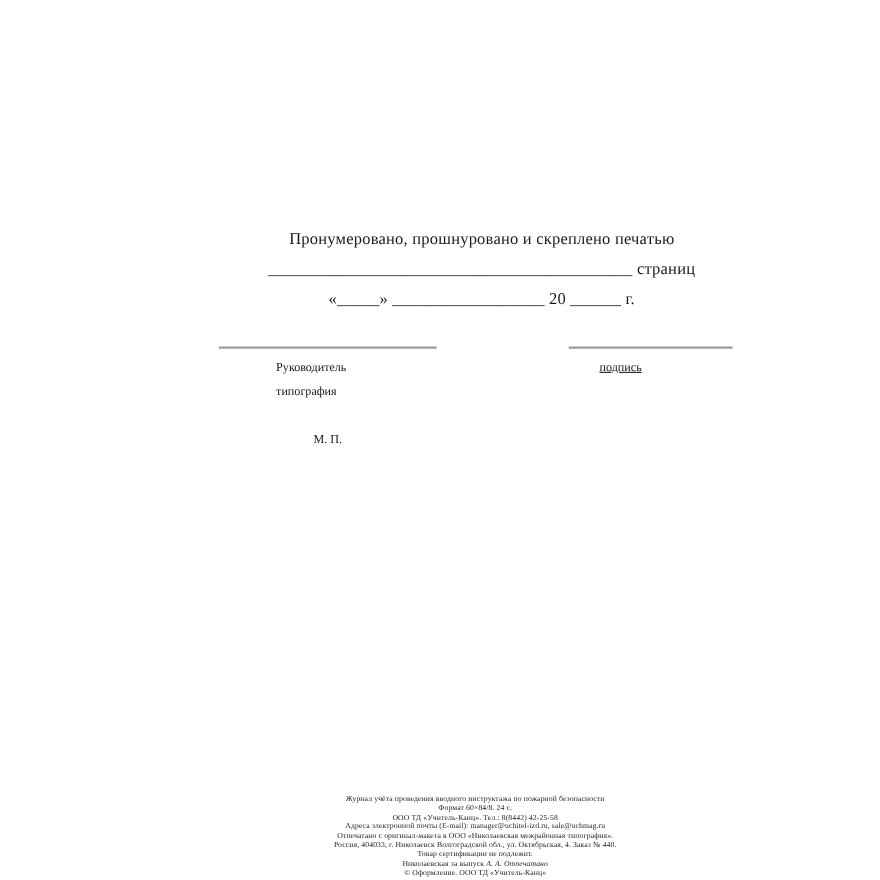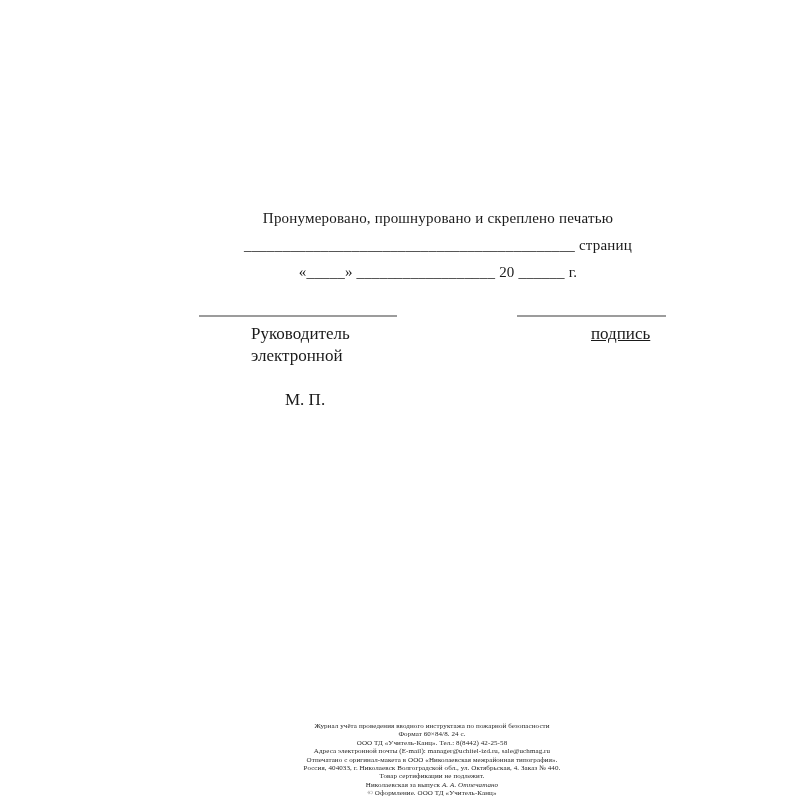--- a/index.html
+++ b/index.html
@@ -37,27 +37,27 @@
   .sig-rule {
     position: absolute;
     height: 2px;
     background: #9c9c9c;
   }
   .sig-rule.left  { left: 175px; top: 315px; width: 198px; }
   .sig-rule.right { left: 493px; top: 315px; width: 149px; }
   
   .sig-label {
     position: absolute;
-    font-size: 17px;
+    font-size: 11px;
     line-height: 18px;
     white-space: nowrap;
   }
   .sig-head1 { left: 227px; top: 325px; }
   .sig-head2 { left: 227px; top: 347px; }
-  .sig-sign  { left: 567px; top: 325px; text-decoration: underline; }
+  .sig-sign  { left: 521px; top: 325px; text-decoration: underline; }
   .sig-stamp { left: 261px; top: 391px; }
   
   .colophon {
     position: absolute;
     top: 722px;
     left: 0;
     width: 816px;
     text-align: center;
     font-size: 7px;
     line-height: 8.4px;
@@ -77,21 +77,21 @@
   <div class="cert-block">
     <div>Пронумеровано, прошнуровано и скреплено печатью</div>
     <div>___________________________________________ страниц</div>
     <div>«_____» __________________ 20 ______ г.</div>
   </div>
 
   <div class="sig-rule left"></div>
   <div class="sig-rule right"></div>
 
   <div class="sig-label sig-head1">Руководитель</div>
-  <div class="sig-label sig-head2">электронной</div>
+  <div class="sig-label sig-head2">типография</div>
   <div class="sig-label sig-sign">подпись</div>
   <div class="sig-label sig-stamp">М. П.</div>
 
   <div class="colophon">
     <div>Журнал учёта проведения вводного инструктажа по пожарной безопасности</div>
     <div>Формат 60×84/8. 24 с.</div>
     <div>ООО ТД «Учитель-Канц». Тел.: 8(8442) 42-25-58</div>
     <div>Адреса электронной почты (E-mail): manager@uchitel-izd.ru, sale@uchmag.ru</div>
     <div>Отпечатано с оригинал-макета в ООО «Николаевская межрайонная типография».</div>
     <div>Россия, 404033, г. Николаевск Волгоградской обл., ул. Октябрьская, 4. Заказ № 440.</div>

